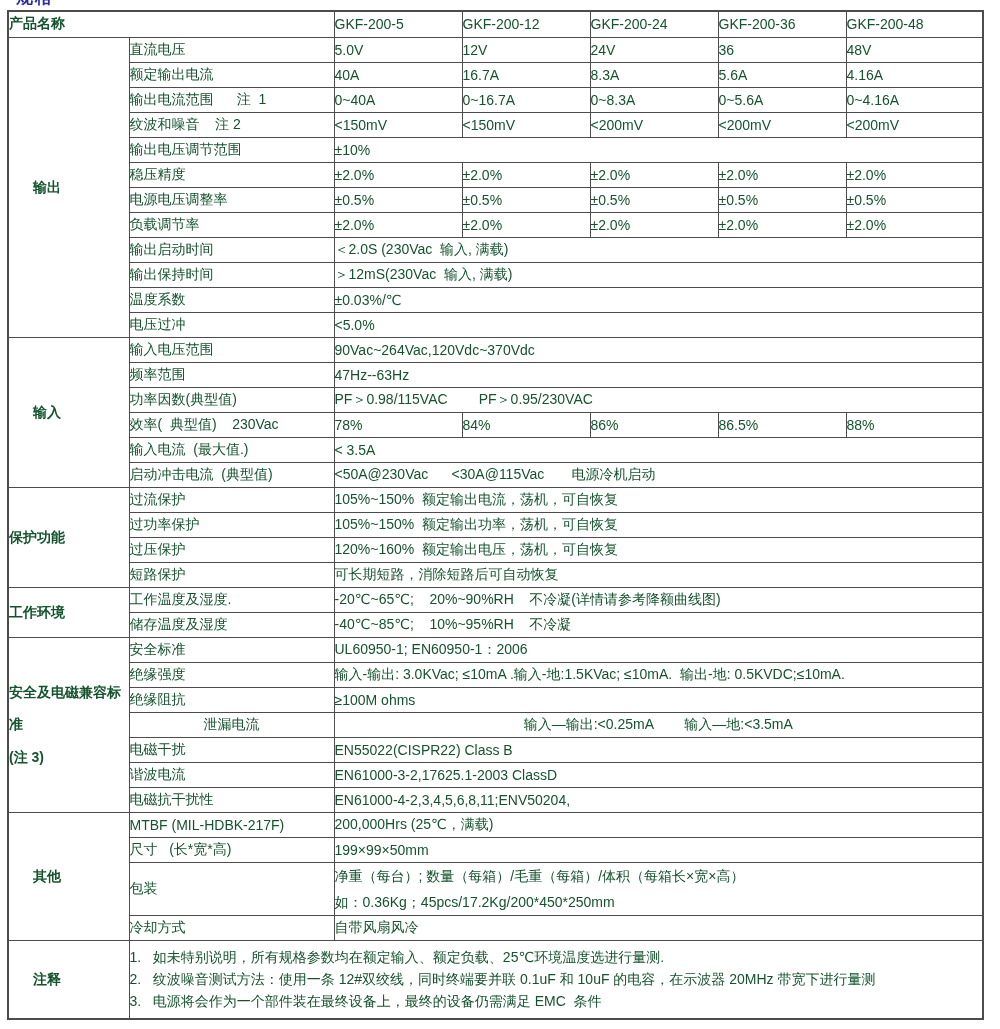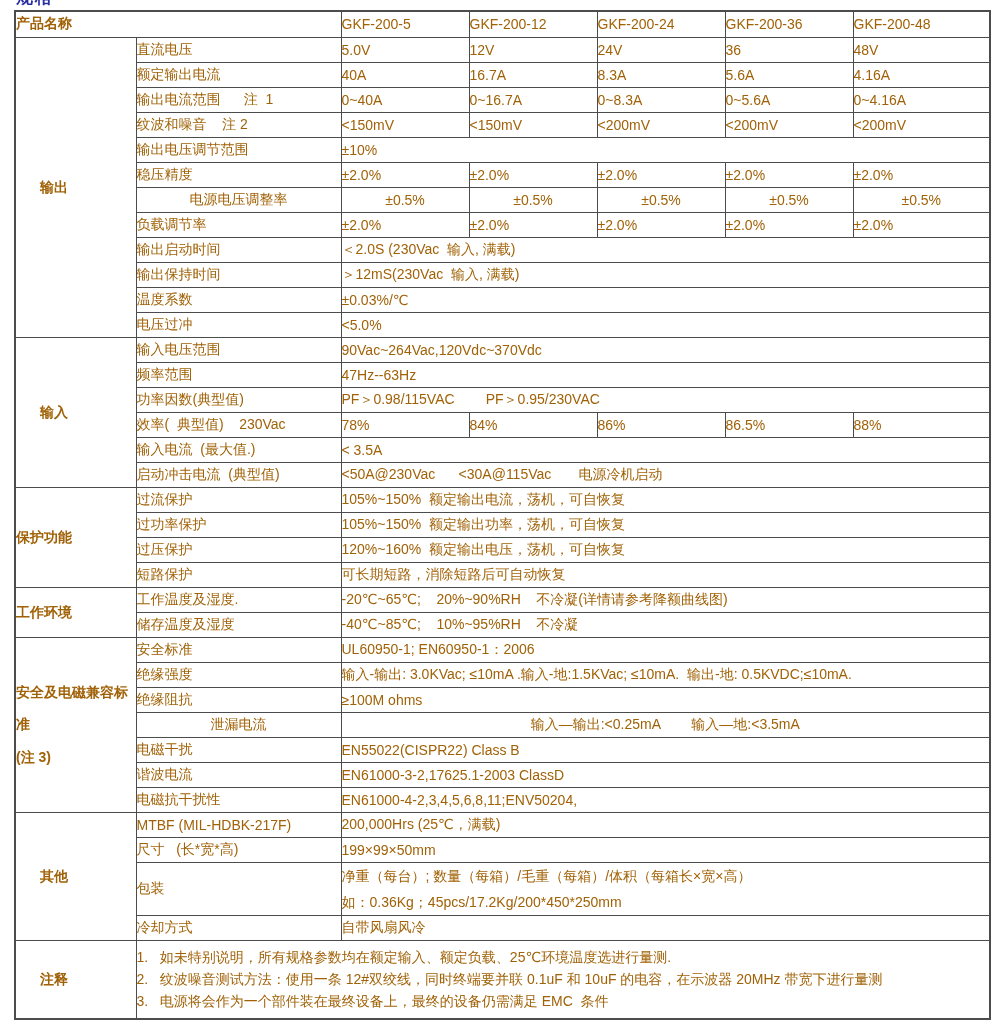--- a/index.html
+++ b/index.html
@@ -3,23 +3,23 @@
 <meta charset="utf-8">
 <style>
   html,body{margin:0;padding:0;background:#ffffff;}
   body{width:1000px;height:1029px;font-family:"Liberation Sans","DejaVu Sans",sans-serif;}
   .sheet{position:relative;width:1000px;height:1029px;overflow:hidden;background:#fff;}
 
   .clip-top{position:absolute;left:16px;top:0;height:8px;width:80px;overflow:hidden;}
   .clip-top span{display:block;margin-top:-14px;font-size:17px;font-weight:bold;color:#2a2ca2;letter-spacing:2px;}
 
   table.spec{
-    position:absolute;left:14px;top:10px;width:975px;
+    position:absolute;left:7px;top:10px;width:975px;
     border-collapse:collapse;table-layout:fixed;
-    color:#a16207;border:2px solid #4c4c4c;
+    color:#14532d;border:2px solid #4c4c4c;
   }
   table.spec td{
     border:1px solid #4c4c4c;vertical-align:middle;
     font-size:14px;overflow:hidden;padding:0;
   }
   td.tk{border-top-width:2px;}
   td.sec{font-weight:bold;font-size:15px;padding-left:11px;line-height:2.3;}
   td.sec.short{padding-left:24px;}
   td.hdr-product{font-weight:bold;font-size:15px;padding-left:22px;}
   td.hdr-model{padding-left:9px;font-size:14px;}
@@ -97,21 +97,21 @@
           <td class="val" colspan="5">±10%</td>
         </tr>
         <tr style="height: 25px;">
           <td class="param tk">稳压精度</td>
           <td class="val tk">±2.0%</td>
           <td class="val tk">±2.0%</td>
           <td class="val tk">±2.0%</td>
           <td class="val tk">±2.0%</td>
           <td class="val tk">±2.0%</td>
         </tr>
-        <tr style="height: 25px; text-align: center;">
+        <tr style="height: 25px;">
           <td class="param">电源电压调整率</td>
           <td class="val">±0.5%</td>
           <td class="val">±0.5%</td>
           <td class="val">±0.5%</td>
           <td class="val">±0.5%</td>
           <td class="val">±0.5%</td>
         </tr>
         <tr style="height: 25px;">
           <td class="param">负载调节率</td>
           <td class="val">±2.0%</td>

